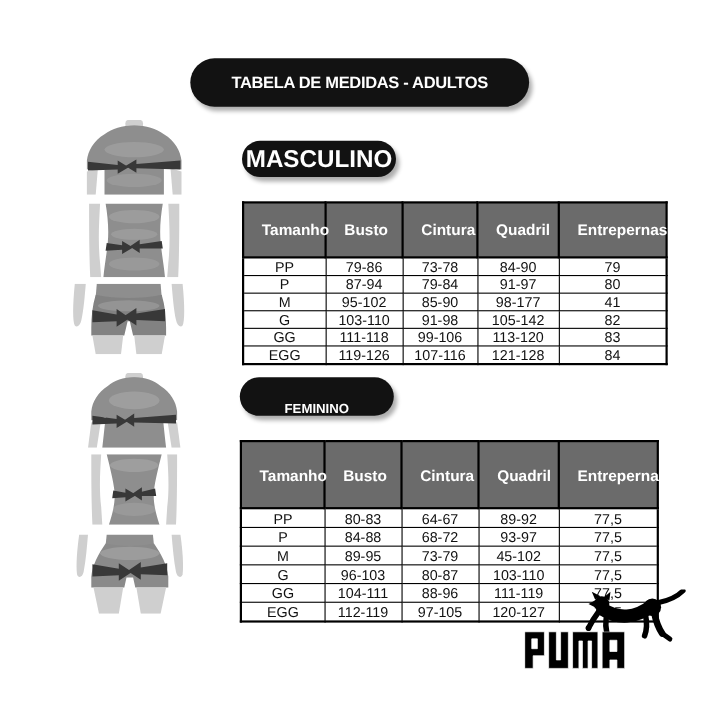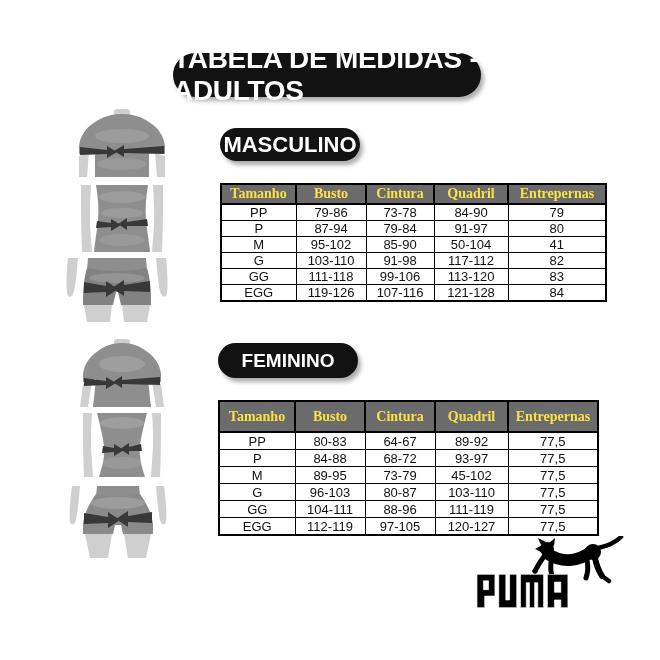--- a/index.html
+++ b/index.html
@@ -5,28 +5,28 @@
   html,body{margin:0;padding:0;background:#ffffff;}
   #canvas{
     position:relative;width:660px;height:660px;background:#ffffff;
     font-family:"Liberation Sans",sans-serif;overflow:hidden;
   }
   .pill{
     position:absolute;background:#121212;color:#ffffff;border-radius:24px;
     display:flex;align-items:center;justify-content:center;font-weight:bold;
     box-shadow:3px 4px 4px rgba(0,0,0,0.32);
   }
-  #title-pill{left:173px;top:53px;width:308px;height:44px;font-size:28px;letter-spacing:-0.3px;}
+  #title-pill{left:173px;top:53px;width:308px;height:44px;font-size:15px;letter-spacing:-0.3px;}
   #masculino-pill{left:220px;top:128px;width:140px;height:33px;font-size:22px;}
-  #feminino-pill{left:218px;top:343px;width:140px;height:35px;font-size:19px;}
+  #feminino-pill{left:218px;top:343px;width:140px;height:35px;font-size:12px;align-items:flex-end;}
 
   .size-table{position:absolute;border-collapse:collapse;table-layout:fixed;background:#ffffff;border:2px solid #000000;}
   .size-table th{
-    background:#6b6b6b;color:#fde047;font-weight:bold;font-size:14px;
-    border:2px solid #000000;padding:1px;text-align:center;vertical-align:middle;font-family:Liberation Serif, serif;
+    background:#6b6b6b;color:#ffffff;font-weight:bold;font-size:14px;
+    border:2px solid #000000;padding:16px;text-align:center;vertical-align:middle;
   }
   .size-table td{
     font-size:13px;color:#111111;border:1.6px solid #000000;padding:0;
     text-align:center;vertical-align:middle;background:#ffffff;
   }
   #masculino-table{left:220px;top:183px;width:385px;}
   #masculino-table th{height:15px;}
   #masculino-table td{height:14px;}
   #feminino-table{left:218px;top:400px;width:379px;}
   #feminino-table th{height:27px;}
@@ -134,28 +134,28 @@
         <td>P</td>
         <td>87-94</td>
         <td>79-84</td>
         <td>91-97</td>
         <td>80</td>
       </tr>
       <tr>
         <td>M</td>
         <td>95-102</td>
         <td>85-90</td>
-        <td>50-104</td>
+        <td>98-177</td>
         <td>41</td>
       </tr>
       <tr>
         <td>G</td>
         <td>103-110</td>
         <td>91-98</td>
-        <td>117-112</td>
+        <td>105-142</td>
         <td>82</td>
       </tr>
       <tr>
         <td>GG</td>
         <td>111-118</td>
         <td>99-106</td>
         <td>113-120</td>
         <td>83</td>
       </tr>
       <tr>

